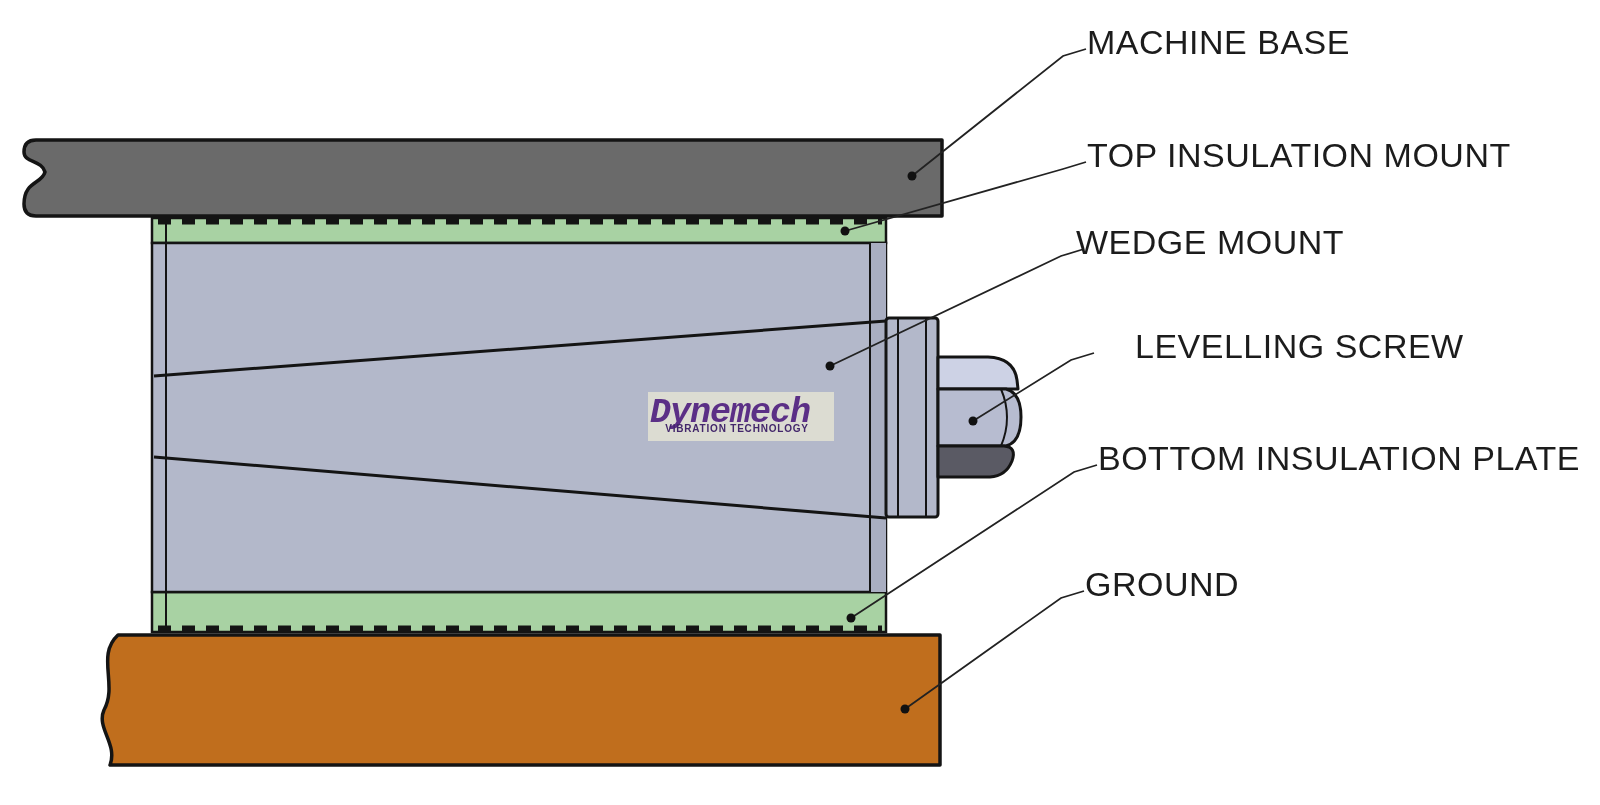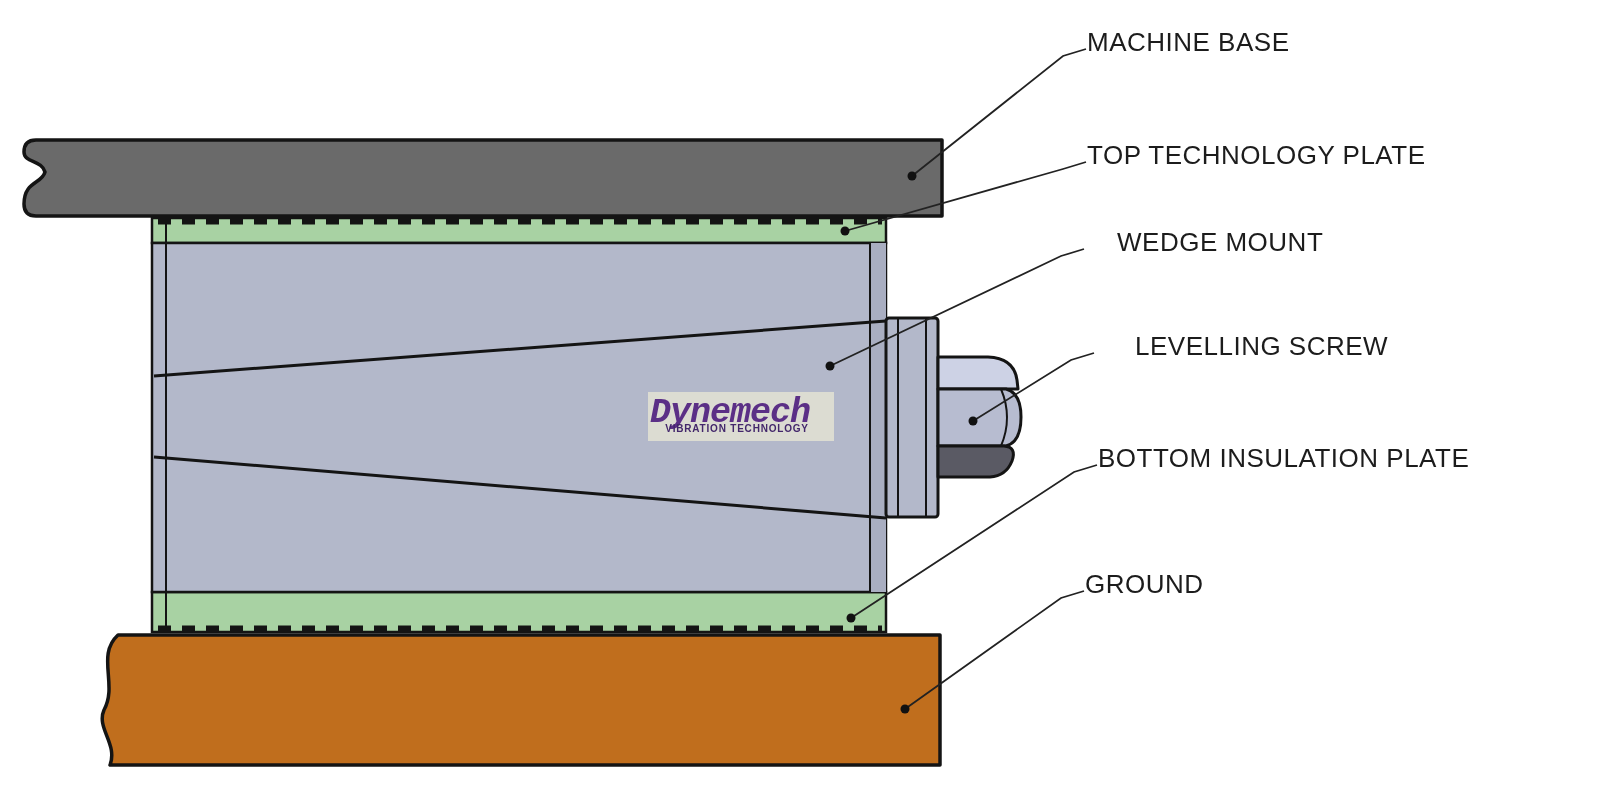--- a/index.html
+++ b/index.html
@@ -1,19 +1,19 @@
 <!DOCTYPE html>
 <html><head>
 <meta charset="utf-8">
 <style>
   html,body{margin:0;padding:0;background:#ffffff;}
   #stage{position:relative;width:1600px;height:805px;background:#ffffff;overflow:hidden;
          font-family:"Liberation Sans", sans-serif;}
   #diagram-svg{position:absolute;left:0;top:0;}
-  .callout-label{position:absolute;transform:translateY(-50%);font-size:26px;
+  .callout-label{position:absolute;transform:translateY(-50%);font-size:34px;
                  color:#1c1c1c;white-space:nowrap;letter-spacing:0.5px;}
   #logo-box{position:absolute;left:648px;top:392px;width:186px;height:49px;
             background:#dcdcd2;display:flex;flex-direction:column;justify-content:center;
             line-height:1;}
   #logo-brand{font-family:Liberation Mono, monospace;font-weight:bold;font-style:italic;
               font-size:35px;color:#5b2f86;letter-spacing:-1px;margin:-4px 0 0 2px;}
   #logo-tagline{font-family:"Liberation Sans", sans-serif;font-weight:bold;font-size:10px;
                 color:#43276b;letter-spacing:0.8px;text-align:center;margin:-7px 8px 0 0;}
 </style>
 </head>
@@ -69,18 +69,18 @@
       <circle cx="905" cy="709" r="4.5"></circle>
     </g>
   </svg>
 
   <div id="logo-box">
     <div id="logo-brand">Dynemech</div>
     <div id="logo-tagline">VIBRATION TECHNOLOGY</div>
   </div>
 
   <div class="callout-label" style="left:1087px;top:42px">MACHINE BASE</div>
-  <div class="callout-label" style="left:1087px;top:155px">TOP TECHNOLOGY PLATE</div>
-  <div class="callout-label" style="left:1117px;top:242px">WEDGE MOUNT</div>
+  <div class="callout-label" style="left:1087px;top:155px">TOP INSULATION MOUNT</div>
+  <div class="callout-label" style="left:1076px;top:242px">WEDGE MOUNT</div>
   <div class="callout-label" style="left:1135px;top:346px">LEVELLING SCREW</div>
   <div class="callout-label" style="left:1085px;top:584px">GROUND</div>
   <div class="callout-label" style="left:1098px;top:458px">BOTTOM INSULATION PLATE</div>
 </div>
 
 </body></html>

